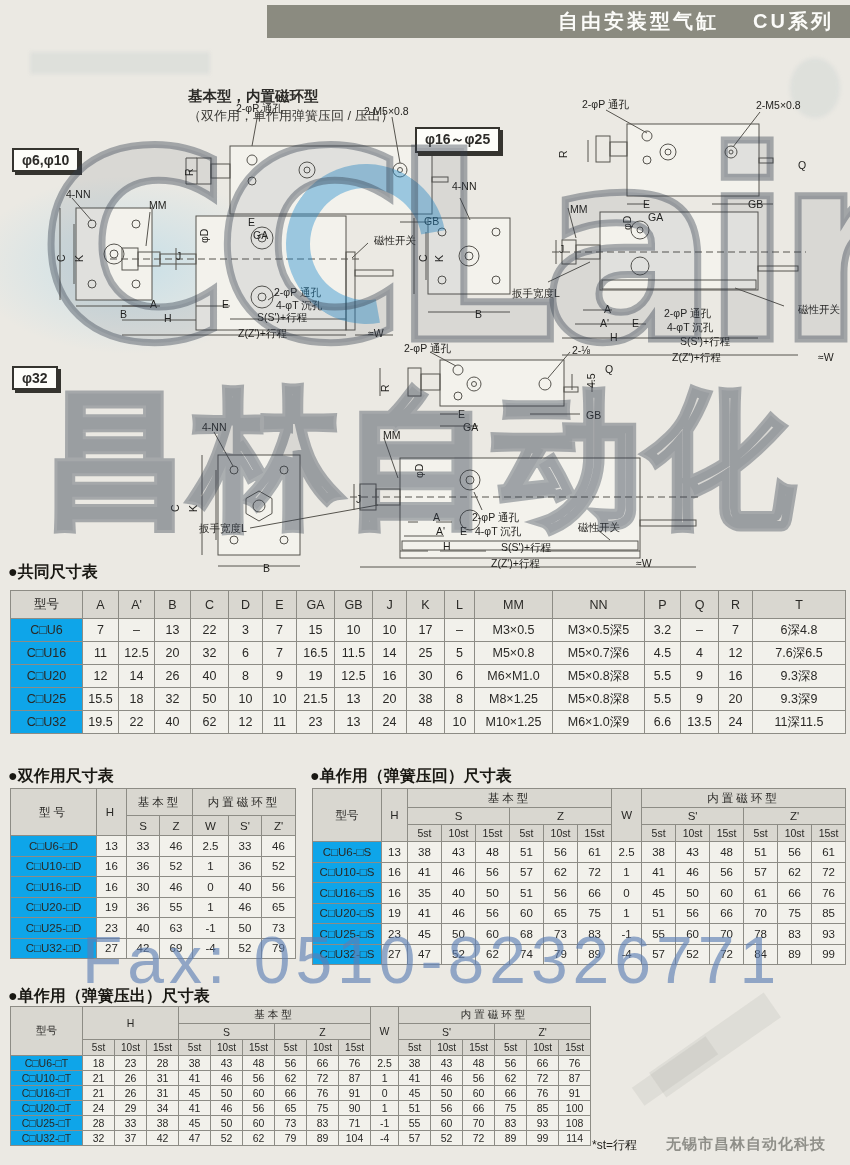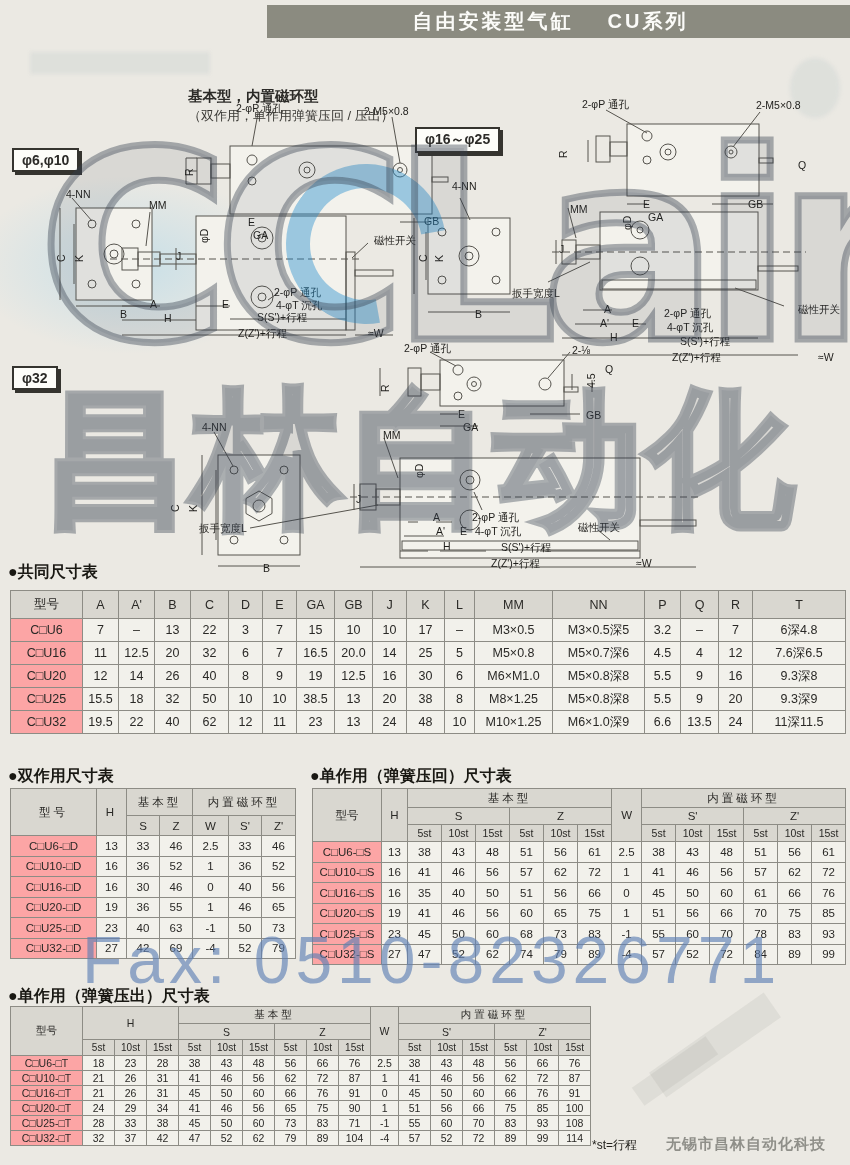--- a/index.html
+++ b/index.html
@@ -1,20 +1,20 @@
 <!DOCTYPE html>
 <html><head>
 <meta charset="utf-8">
 <style>
   html,body{margin:0;padding:0}
   .page{position:relative;width:850px;height:1165px;background:#ebe9e3;overflow:hidden;
         font-family:"Liberation Sans",sans-serif;color:#2c2b28}
   
   .topbar{position:absolute;left:267px;top:5px;width:583px;height:33px;background:#8b8b80;
-          color:#fbfbf8;display:flex;align-items:center;justify-content:center;
+          color:#fbfbf8;display:flex;align-items:center;justify-content:flex-end;
           padding-right:16px;box-sizing:border-box;font-size:20px;font-weight:bold;
           letter-spacing:3px;z-index:3}
   .topbar .series{margin-left:34px}
   
   .title-badge{position:absolute;left:8px;top:84px;width:172px;height:44px;border:2px solid #45443f;
           border-radius:10px;background:#f6f5f0;display:flex;align-items:center;justify-content:center;
           font-size:22px;font-weight:bold;z-index:3}
   .subtitle{position:absolute;left:188px;top:86px;font-size:14.5px;font-weight:bold;line-height:20px;z-index:3}
   .subtitle .s2{font-weight:normal;font-size:13px;color:#3a3935}
   .badge{position:absolute;background:#fdfdf9;border:2px solid #35342f;padding:2px 8px;font-size:14px;
@@ -25,21 +25,21 @@
   .lay{position:absolute;left:12px;top:0;width:850px;height:1165px;z-index:2;pointer-events:none}
   .dl{position:absolute;font-size:10.5px;color:#1e1d1a;white-space:nowrap;line-height:11px}
   .rot{transform:rotate(-90deg);transform-origin:0 0}
   
   .sec{position:absolute;font-size:16px;font-weight:bold;color:#191813;z-index:3;white-space:nowrap}
   table{position:absolute;border-collapse:collapse;table-layout:fixed;z-index:3;background:#f2f1eb;
         color:#2a2926}
   th,td{border:1px solid #8d8c85;text-align:center;overflow:hidden;padding:0;font-weight:normal}
   th{background:#d9d7d0}
   td{background:#f2f1eb}
-  td.mod{background:#fca5a5}
+  td.mod{background:#0ea5e9}
   .t1{left:10px;top:590px;width:835px;font-size:12.5px}
   .t1 th{height:27px}
   .t1 td{height:22px}
   .t2{left:10px;top:788px;width:285px;font-size:11.5px}
   .t2 .gr{height:26px;letter-spacing:3px}
   .t2 .sb{height:19px}
   .t2 td{height:19.5px}
   .t3{left:312px;top:788px;width:533px;font-size:11.5px}
   .t3 .gr{height:18px;letter-spacing:3px}
   .t3 .sb{height:16px}
@@ -404,21 +404,21 @@
         </tr>
         <tr>
           <td class="mod">C□U16</td>
           <td>11</td>
           <td>12.5</td>
           <td>20</td>
           <td>32</td>
           <td>6</td>
           <td>7</td>
           <td>16.5</td>
-          <td>20.0</td>
+          <td>11.5</td>
           <td>14</td>
           <td>25</td>
           <td>5</td>
           <td>M5×0.8</td>
           <td>M5×0.7深6</td>
           <td>4.5</td>
           <td>4</td>
           <td>12</td>
           <td>7.6深6.5</td>
         </tr>
@@ -443,21 +443,21 @@
           <td>9.3深8</td>
         </tr>
         <tr>
           <td class="mod">C□U25</td>
           <td>15.5</td>
           <td>18</td>
           <td>32</td>
           <td>50</td>
           <td>10</td>
           <td>10</td>
-          <td>38.5</td>
+          <td>21.5</td>
           <td>13</td>
           <td>20</td>
           <td>38</td>
           <td>8</td>
           <td>M8×1.25</td>
           <td>M5×0.8深8</td>
           <td>5.5</td>
           <td>9</td>
           <td>20</td>
           <td>9.3深9</td>

